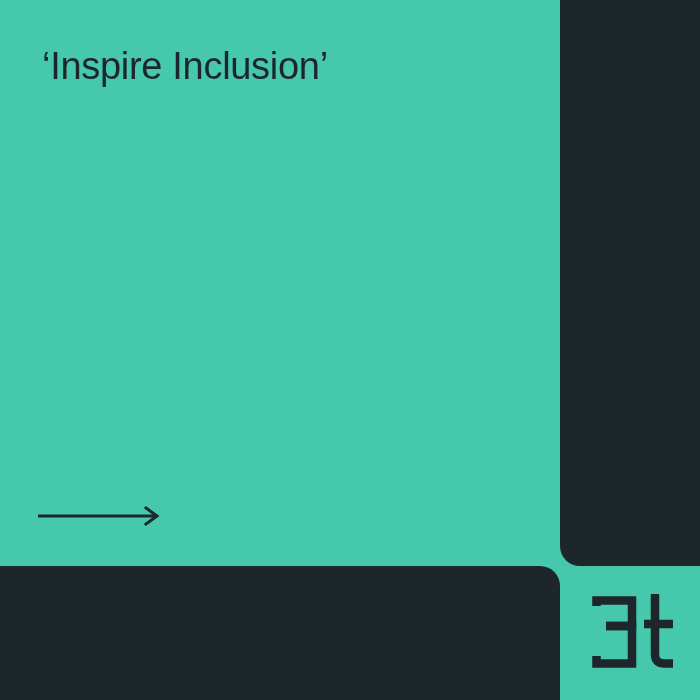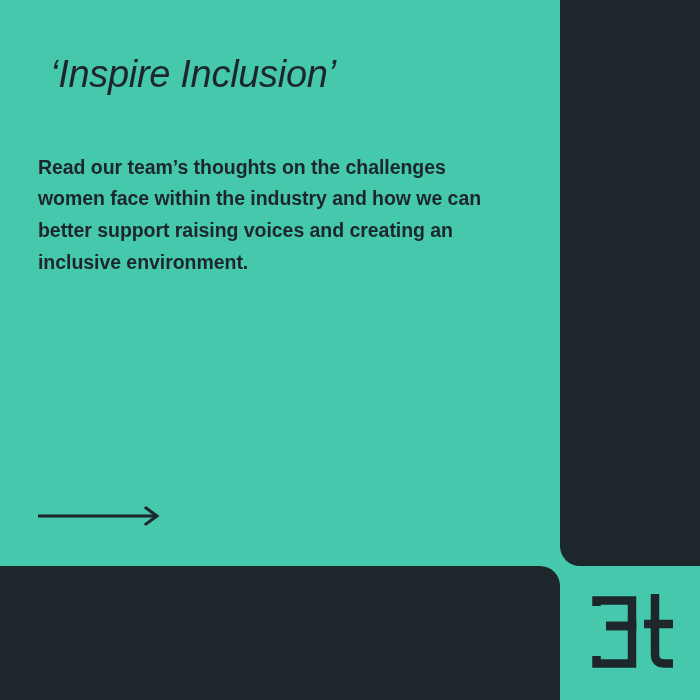--- a/index.html
+++ b/index.html
@@ -56,25 +56,24 @@
     padding-top: 62px;
     color: var(--dark, #1c262b);
     font-size: 52px;
     font-weight: 700;
     line-height: 1.16;
     letter-spacing: -0.6px;
     white-space: pre-line;
   }
 
   .subhead {
-    margin: 12px;
+    margin: 4px;
     padding-top: 42px;
     color: var(--dark, #1c262b);
     font-size: 38px;
-    font-style: italic;
     font-weight: 400;
     line-height: 1.1;
     letter-spacing: -0.3px;
   }
 
   .body-copy {
     margin: 0;
     padding-top: 44px;
     width: 478px;
     color: var(--dark, #1c262b);
@@ -121,21 +120,20 @@
 
   <div class="panel-right"></div>
 
   <div class="panel-bottom"></div>
 
   <div class="content">
 
 
     <p class="subhead">‘Inspire Inclusion’</p>
 
-    <p class="body-copy">Read our team’s thoughts on the challenges women face within the industry and how we can better support raising voices and creating an inclusive environment.</p>
 
   </div>
 
   <a class="cta-arrow" href="#">
     <svg width="124" height="26" viewBox="0 0 124 26" aria-hidden="true">
       <line x1="0" y1="13" x2="118" y2="13" stroke="#1c262b" stroke-width="3"></line>
       <polyline points="108,5 119,13 108,21" fill="none" stroke="#1c262b" stroke-width="3" stroke-linecap="square" stroke-linejoin="miter"></polyline>
     </svg>
   </a>
 

